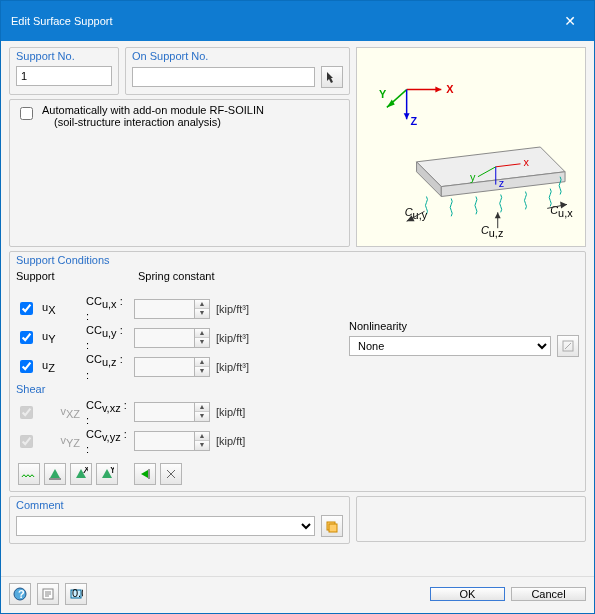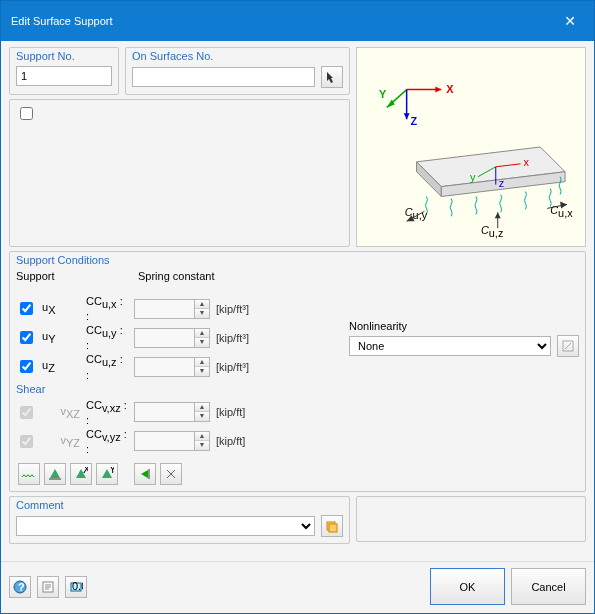--- a/index.html
+++ b/index.html
@@ -14,21 +14,21 @@
   .group-title { color: #2a70c8; margin: -2px 0 4px 0; font-size: 11px; }
   .fieldrow { display: flex; align-items: center; gap: 6px; }
   input[type=text], select { border: 1px solid #b5b5b5; padding: 2px 4px; height: 20px; background: #fff; font-size: 11px; }
   .spin-input { display: flex; }
   .spin-input input { width: 60px; border-right: none; background: #f8f8f8; }
   .spin-btn-col { display: flex; flex-direction: column; border: 1px solid #b5b5b5; }
   .spin-btn { width: 14px; height: 9px; background: linear-gradient(#fdfdfd,#e6e6e6); font-size: 7px; line-height: 7px; text-align: center; color: #555; border-bottom: 1px solid #ccc; }
   .spin-btn:last-child { border-bottom: none; }
   .preview { width: 230px; height: 200px; border: 1px solid #c9c9c9; background: #fffff0; position: relative; }
   .preview svg { width: 100%; height: 100%; }
-  .btn { border: 1px solid #b5b5b5; background: linear-gradient(#fdfdfd,#e6e6e6); height: 37px; min-width: 22px; display: inline-flex; align-items: center; justify-content: center; padding: 0 4px; cursor: pointer; }
+  .btn { border: 1px solid #b5b5b5; background: linear-gradient(#fdfdfd,#e6e6e6); height: 14px; min-width: 22px; display: inline-flex; align-items: center; justify-content: center; padding: 0 4px; cursor: pointer; }
   .btn.sm { width: 22px; height: 22px; padding: 0; }
   .btn.wide { width: 75px; }
   .checkbox { width: 13px; height: 13px; }
   .disabled { color: #a0a0a0; text-align: right; }
   .toolbar-row { display: flex; gap: 4px; margin-top: 6px; padding: 0 2px; }
   .footer { display: flex; align-items: center; padding: 6px 8px 8px 8px; gap: 6px; border-top: 1px solid #ddd; }
   .spacer { flex: 1; }
   .col-label { width: 38px; }
   .sc-label { width: 42px; }
   .unit { color: #333; }
@@ -46,35 +46,39 @@
   <div class="content">
 
     <div class="row">
       <div style="flex:1; display:flex; flex-direction:column; gap:4px;">
         <div class="row">
           <div class="group" style="width:110px;">
             <div class="group-title">Support No.</div>
             <input type="text" style="width: 96px;" value="1">
           </div>
           <div class="group" style="flex:1;">
-            <div class="group-title">On Surfaces No.</div>
+            <div class="group-title">On Support No.</div>
             <div class="fieldrow">
               <input type="text" style="flex: 1 1 0%;" value="">
               <div class="btn sm">
                 <svg width="14" height="14" viewBox="0 0 14 14">
                     <path d="M2 2 L8 8 L6 8 L8 12 L6 13 L4 9 L2 11 Z" fill="#333"></path>
                   </svg>
               </div>
             </div>
           </div>
         </div>
 
         <div class="group" style="flex:1;">
           <div class="fieldrow" style="align-items:flex-start;">
             <input type="checkbox" class="checkbox" style="">
+            <div>
+              <span>Automatically with add-on module RF-SOILIN</span><br>
+              <span style="margin-left:12px;">(soil-structure interaction analysis)</span>
+            </div>
           </div>
         </div>
       </div>
 
       <div class="preview">
         <svg viewBox="0 0 230 200">
 
           <g stroke-width="1.5">
             <line x1="50" y1="42" x2="85" y2="42" stroke="#d00"></line>
               <polygon points="85,42 79,39 79,45" fill="#d00"></polygon>

